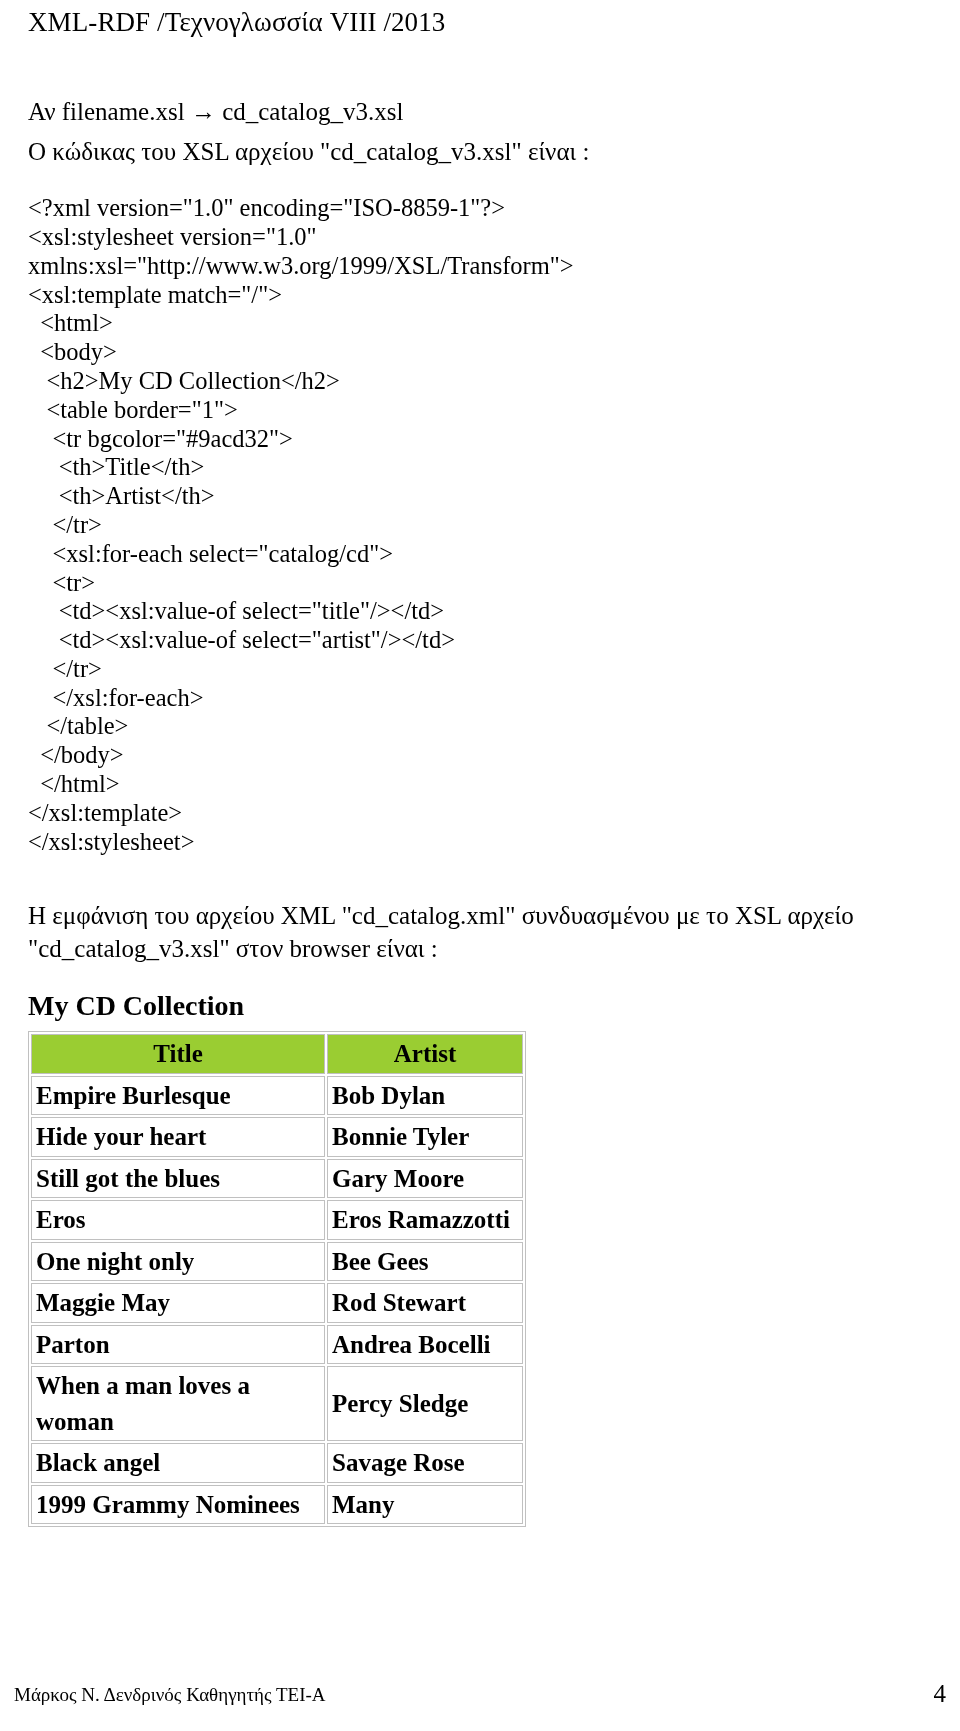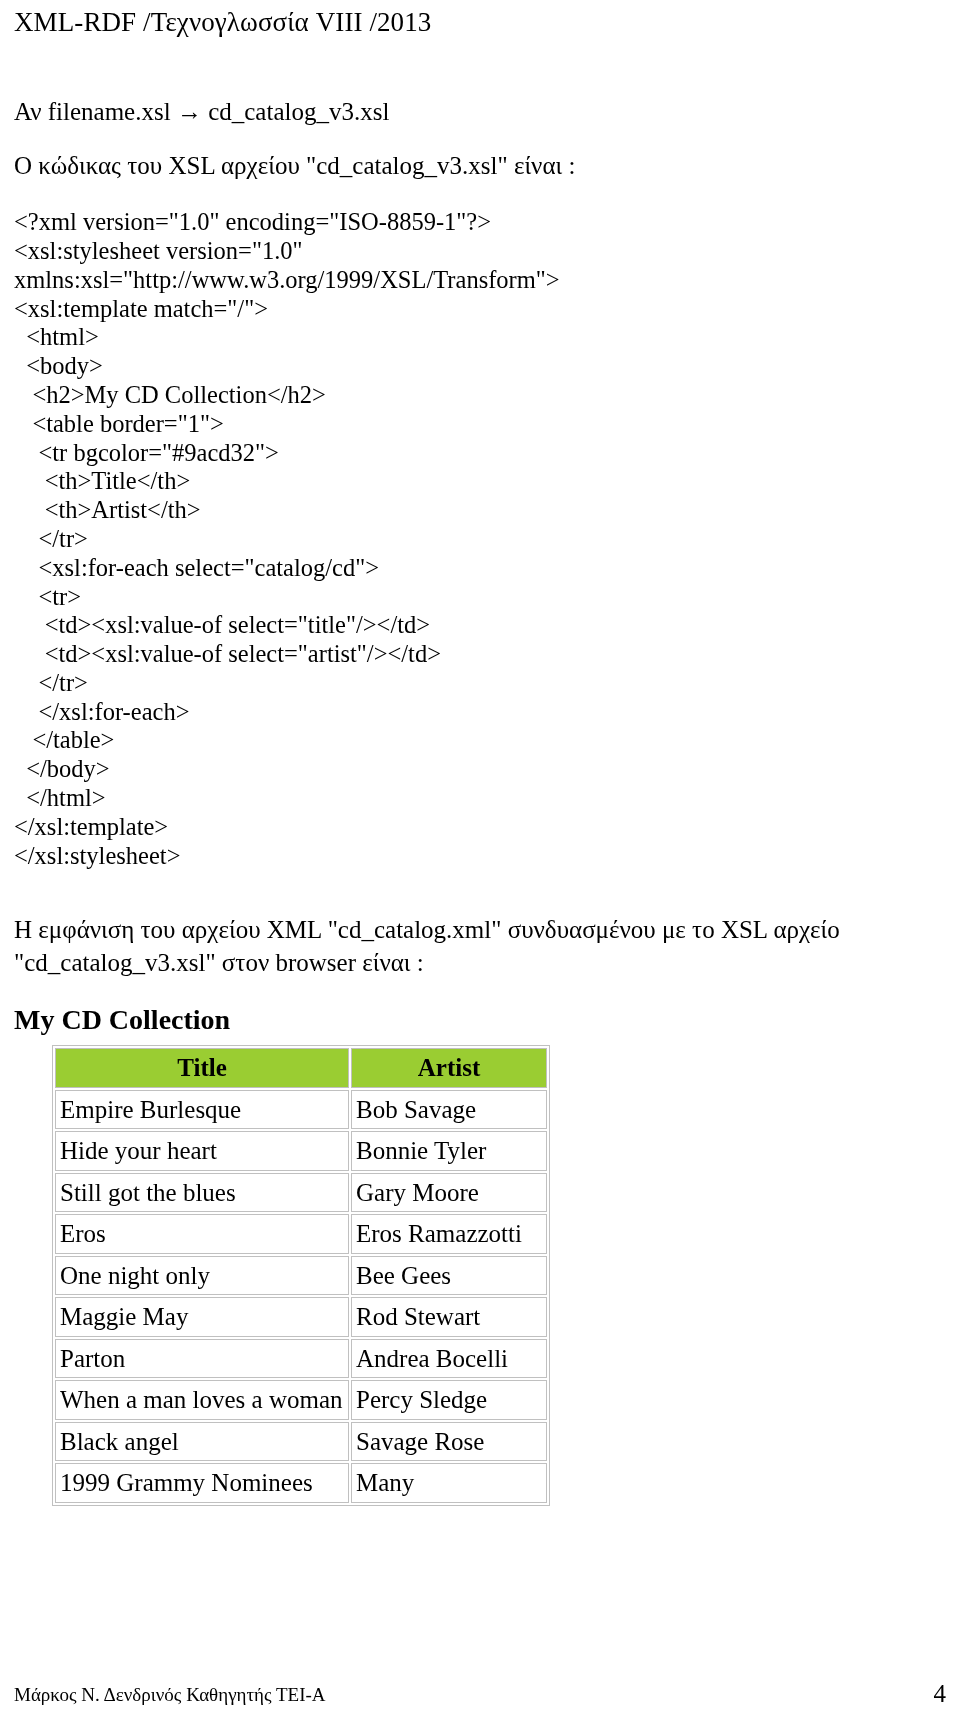--- a/index.html
+++ b/index.html
@@ -14,40 +14,40 @@
     font-family: "Liberation Serif", "DejaVu Serif", serif;
     color: #000000;
     overflow: hidden;
   }
 
   .page {
     position: relative;
     width: 960px;
     height: 1731px;
     box-sizing: border-box;
-    padding: 0 14px;
+    padding: 0 28px;
   }
 
   
   .doc-header {
     font-size: 27px;
     line-height: 1.05;
     padding-top: 8px;
     letter-spacing: 0.1px;
     white-space: nowrap;
   }
 
   
   .para {
     font-size: 25px;
     line-height: 1.28;
     margin: 0;
   }
   .intro-1 { margin-top: 60px; }
-  .intro-2 { margin-top: 22px; }
+  .intro-2 { margin-top: 8px; }
 
   
   .code-block {
     margin-top: 26px;
     font-size: 24.5px;
     line-height: 1.175;
     white-space: pre;
     font-family: "Liberation Serif", "DejaVu Serif", serif;
   }
   .code-line { white-space: pre; }
@@ -66,27 +66,26 @@
     font-size: 28px;
     line-height: 1.1;
     margin: 0 0 9px 0;
   }
   table.cd-table {
     border-collapse: separate;
     border-spacing: 2px;
     border: 1px solid #c0c0c0;
     background: #ffffff;
     font-size: 25px;
-    margin-left: 38px;
   }
   table.cd-table th,
   table.cd-table td {
     border: 1px solid #c0c0c0;
     padding: 1px 4px;
-    font-weight: normal;
+    font-weight: bold;
     text-align: left;
     line-height: 1.42;
     vertical-align: middle;
   }
   table.cd-table th {
     font-weight: bold;
     text-align: center;
   }
   table.cd-table thead tr { background: #9acd32; }
   table.cd-table th.col-title { width: 284px; }
@@ -135,21 +134,21 @@
     <table class="cd-table">
       <thead>
         <tr>
           <th class="col-title">Title</th>
           <th class="col-artist">Artist</th>
         </tr>
       </thead>
       <tbody>
           <tr>
             <td>Empire Burlesque</td>
-            <td>Bob Savage</td>
+            <td>Bob Dylan</td>
           </tr>
           <tr>
             <td>Hide your heart</td>
             <td>Bonnie Tyler</td>
           </tr>
           <tr>
             <td>Still got the blues</td>
             <td>Gary Moore</td>
           </tr>
           <tr>

